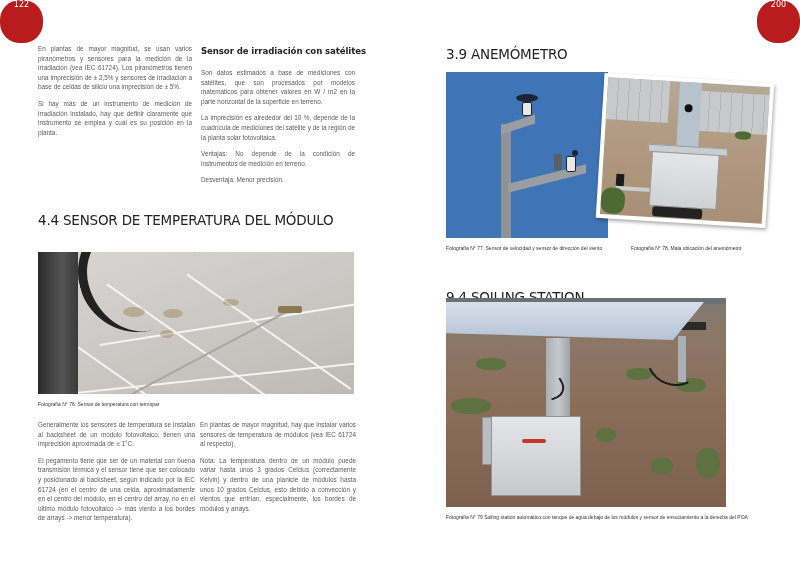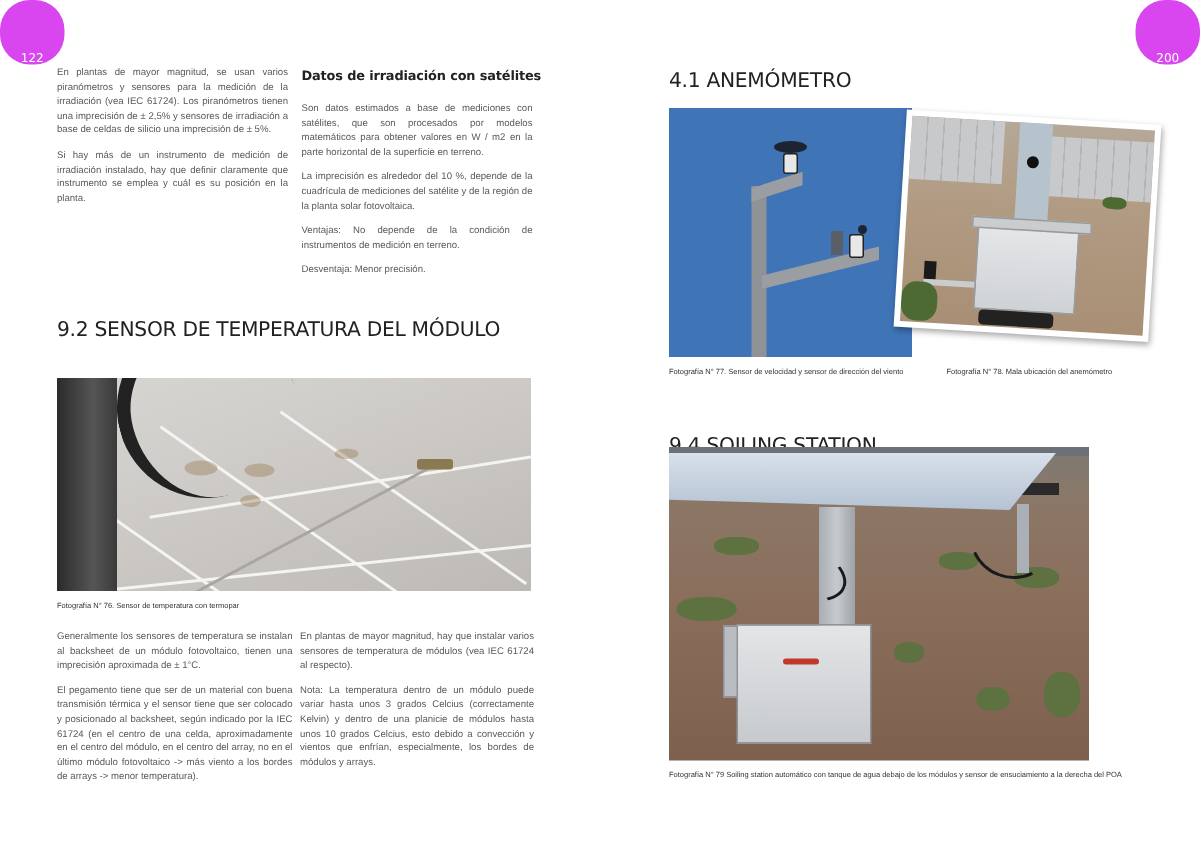--- a/index.html
+++ b/index.html
@@ -1,21 +1,21 @@
 <!DOCTYPE html>
 <html><head>
 <meta charset="utf-8">
 <style>
   * { margin: 0; padding: 0; box-sizing: border-box; }
   html, body { width: 800px; height: 566px; overflow: hidden; background: #ffffff; }
   body { position: relative; font-family: "Liberation Sans", sans-serif; color: #4a4a4a; }
 
   .page-num-box {
-    position: absolute; top: 0; width: 43px; height: 43px; background: #d946ef;
-    color: #ffffff; font-size: 8px; display: flex; align-items: flex-end; justify-content: center;
+    position: absolute; top: 0; width: 43px; height: 43px; background: #b91c1c;
+    color: #ffffff; font-size: 8px; display: flex; align-items: flex-start; justify-content: center;
     font-family: "DejaVu Sans", sans-serif;
     border-radius: 20px;
   }
   .page-num-left { left: 0; }
   .page-num-right { right: 0; }
 
   .para {
     position: absolute; font-size: 6.4px; line-height: 9.6px; color: #5a5a5a; text-align: justify;
   }
   .para p { margin-bottom: 7px; }
@@ -89,30 +89,30 @@
   </div>
 <div class="page-num-box page-num-right">
     <span>200</span>
   </div>
 
 <div class="para" style="left:38px; top:44px; width:154px;">
   <p>En plantas de mayor magnitud, se usan varios piranómetros y sensores para la medición de la irradiación (vea IEC 61724). Los piranómetros tienen una imprecisión de ± 2,5% y sensores de irradiación a base de celdas de silicio una imprecisión de ± 5%.</p>
   <p>Si hay más de un instrumento de medición de irradiación instalado, hay que definir claramente que instrumento se emplea y cuál es su posición en la planta.</p>
 </div>
 
-<div class="subhead" style="left:201px; top:46px;">Datos de irradiación con satélites</div>
+<div class="subhead" style="left:201px; top:46px;">Sensor de irradiación con satélites</div>
 <div class="para" style="left:201px; top:68px; width:154px;">
   <p>Son datos estimados a base de mediciones con satélites, que son procesados por modelos matemáticos para obtener valores en W / m2 en la parte horizontal de la superficie en terreno.</p>
   <p>La imprecisión es alrededor del 10 %, depende de la cuadrícula de mediciones del satélite y de la región de la planta solar fotovoltaica.</p>
   <p>Ventajas: No depende de la condición de instrumentos de medición en terreno.</p>
   <p>Desventaja: Menor precisión.</p>
 </div>
 
 <div class="section-title" style="left:38px; top:213px;">
-  <div>9.2 SENSOR DE TEMPERATURA DEL MÓDULO</div>
+  <div>4.4 SENSOR DE TEMPERATURA DEL MÓDULO</div>
 </div>
 
 <div class="photo photo-temp">
   <div class="grid-line" style="left:60px; top:70px; width:280px; height:1.5px; transform:rotate(-9deg);"></div>
   <div class="grid-line" style="left:30px; top:125px; width:300px; height:1.5px; transform:rotate(-6deg);"></div>
   <div class="grid-line" style="left:150px; top:-10px; width:1.5px; height:200px; transform:rotate(-55deg);"></div>
   <div class="grid-line" style="left:230px; top:-20px; width:1.5px; height:200px; transform:rotate(-55deg);"></div>
   <div class="grid-line" style="left:60px; top:10px; width:1.5px; height:200px; transform:rotate(-55deg);"></div>
   <div class="stain" style="left:85px; top:55px; width:22px; height:10px;"></div>
   <div class="stain" style="left:125px; top:57px; width:20px; height:9px;"></div>
@@ -127,21 +127,21 @@
 
 <div class="para" style="left:38px; top:420px; width:157px;">
   <p>Generalmente los sensores de temperatura se instalan al backsheet de un módulo fotovoltaico, tienen una imprecisión aproximada de ± 1°C.</p>
   <p>El pegamento tiene que ser de un material con buena transmisión térmica y el sensor tiene que ser colocado y posicionado al backsheet, según indicado por la IEC 61724 (en el centro de una celda, aproximadamente en el centro del módulo, en el centro del array, no en el último módulo fotovoltaico -&gt; más viento a los bordes de arrays -&gt; menor temperatura).</p>
 </div>
 <div class="para" style="left:200px; top:420px; width:156px;">
   <p>En plantas de mayor magnitud, hay que instalar varios sensores de temperatura de módulos (vea IEC 61724 al respecto).</p>
   <p>Nota: La temperatura dentro de un módulo puede variar hasta unos 3 grados Celcius (correctamente Kelvin) y dentro de una planicie de módulos hasta unos 10 grados Celcius, esto debido a convección y vientos que enfrían, especialmente, los bordes de módulos y arrays.</p>
 </div>
 
-<div class="section-title" style="left:446px; top:47px;">4.1 ANEMÓMETRO</div>
+<div class="section-title" style="left:446px; top:47px;">3.9 ANEMÓMETRO</div>
 
 <div class="photo photo-anemo">
   <div class="pole-v" style="left:55px; top:52px; width:10px; height:114px;"></div>
   <div class="pole-h" style="left:55px; top:48px; width:34px; height:9px; transform:skewY(-18deg);"></div>
   <div class="pole-h" style="left:62px; top:102px; width:78px; height:9px; transform:skewY(-14deg);"></div>
   <div class="sensor-head" style="left:76px; top:30px; width:10px; height:14px;"></div>
   <div class="sensor-cap" style="left:70px; top:22px; width:22px; height:8px;"></div>
   <div class="sensor-head" style="left:120px; top:84px; width:10px; height:16px;"></div>
   <div style="position:absolute; left:108px; top:82px; width:8px; height:16px; background:#5a5e66;"></div>
   <div class="sensor-cap" style="left:126px; top:78px; width:6px; height:6px;"></div>

